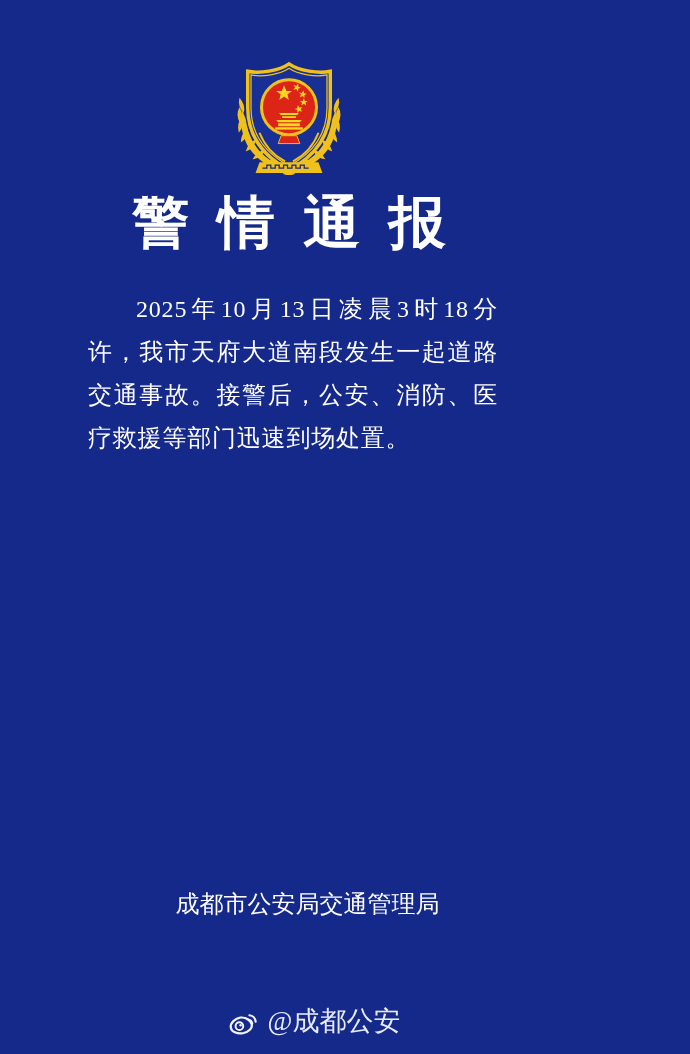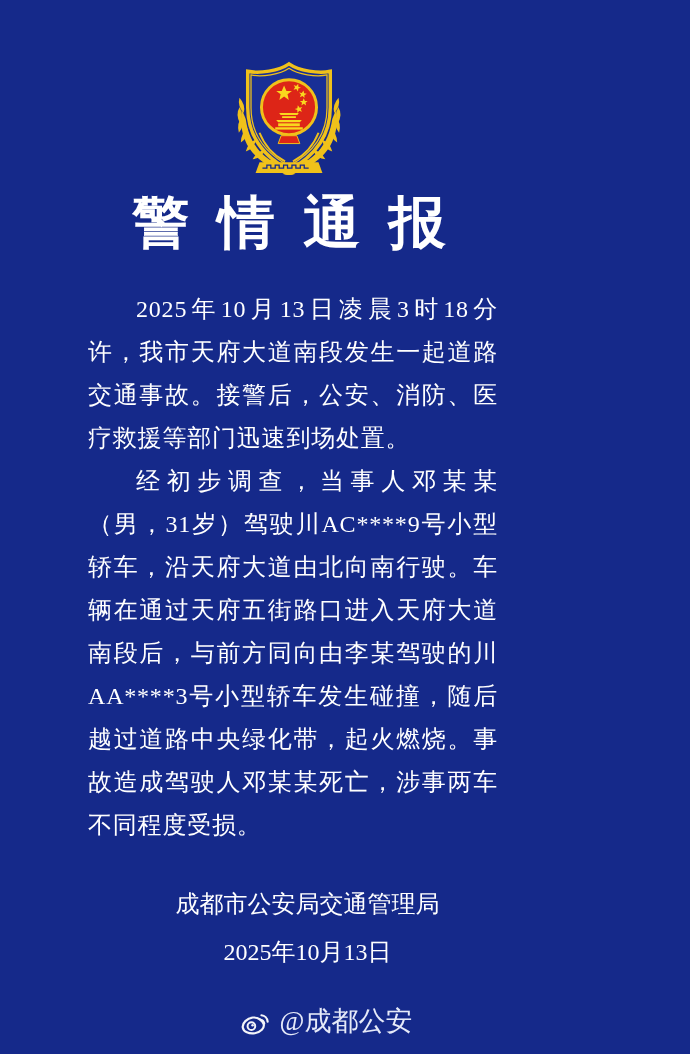--- a/index.html
+++ b/index.html
@@ -32,21 +32,21 @@
   }
   .body-text p{margin:0;text-indent:2em;}
   .signature{
     position:absolute;top:884px;left:0;width:100%;
     padding-left:37px;box-sizing:border-box;
     text-align:center;font-size:24px;line-height:40px;
     color:#ffffff;
   }
   .signature .sig-date{margin-top:8px;}
   .footer{
-    position:absolute;top:1004px;left:12px;width:100%;
+    position:absolute;top:1004px;left:0;width:100%;
     padding-left:50px;box-sizing:border-box;
     display:flex;align-items:center;justify-content:center;gap:9px;
     color:#f2f5ff;opacity:0.95;
   }
   .footer .handle{font-size:27px;line-height:34px;}
   .weibo-icon{width:31px;height:28px;display:block;margin-top:4px;}
 </style>
 </head>
 <body>
 
@@ -108,26 +108,24 @@
     <path d="M52 79 h16 l3 8 h-22 Z" fill="#dd2517" stroke="#f0c11a" stroke-width="1"></path>
 
     <path d="M30 106 L90 106 L94 117 L26 117 Z" fill="#f0c11a"></path>
     <path d="M33 112 h4.5 v-3 h4 v3 h4.5 v-3 h4 v3 h4.5 v-3 h4 v3 h4.5 v-3 h4 v3 h4.5 v-3 h4 v3 h4.5" stroke="#15298a" stroke-width="1.3" fill="none"></path>
   </svg>
 
   <div class="notice-title">警情通报</div>
 
   <div class="body-text">
     <p>2025年10月13日凌晨3时18分许，我市天府大道南段发生一起道路交通事故。接警后，公安、消防、医疗救援等部门迅速到场处置。</p>
-    <p>经初步调查，当事人邓某某（男，31岁）驾驶川AC****9号小型轿车，沿天府大道由北向南行驶。车辆在通过天府五街路口进入天府大道南段后，与前方同向由李某驾驶的川AA****3号小型轿车发生碰撞，随后越过道路中央绿化带，起火燃烧。事故造成驾驶人邓某某死亡，涉事两车不同程度受损。</p>
   </div>
 
   <div class="signature">
     <div class="sig-org">成都市公安局交通管理局</div>
-    <div class="sig-date">2025年10月13日</div>
   </div>
 
   <div class="footer">
     <svg class="weibo-icon" viewBox="0 0 34 30" xmlns="http://www.w3.org/2000/svg" aria-hidden="true">
       <g fill="none" stroke="#ffffff" stroke-width="2.4" stroke-linecap="round">
         <path d="M23.5 6.5 C27 6.8 30 9.8 30.3 13.5"></path>
         <path d="M22.5 11.5 C24.5 11.7 26.3 13.5 26.6 15.8"></path>
       </g>
       <path d="M14 9 C7.5 10 2.5 15 3 19.7 C3.6 24.6 10 27.3 16.3 26.2 C22.8 25.1 27 20.6 26 16.4 C25.2 12.9 20.3 8.4 14 9 Z" fill="none" stroke="#ffffff" stroke-width="2.4"></path>
       <circle cx="12.5" cy="18.5" r="4.2" fill="none" stroke="#ffffff" stroke-width="2.2"></circle>

